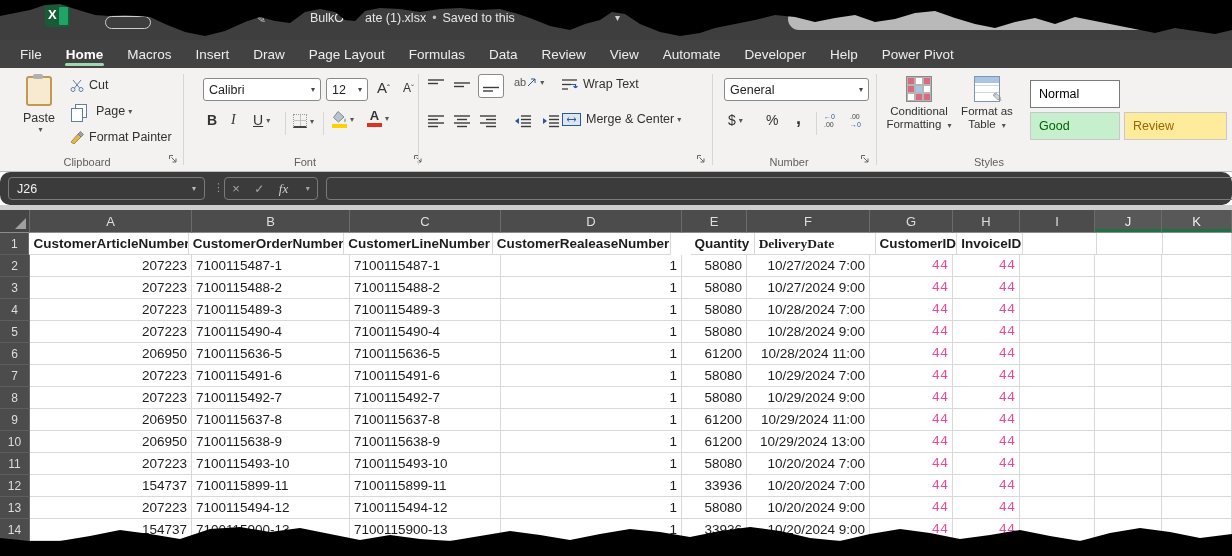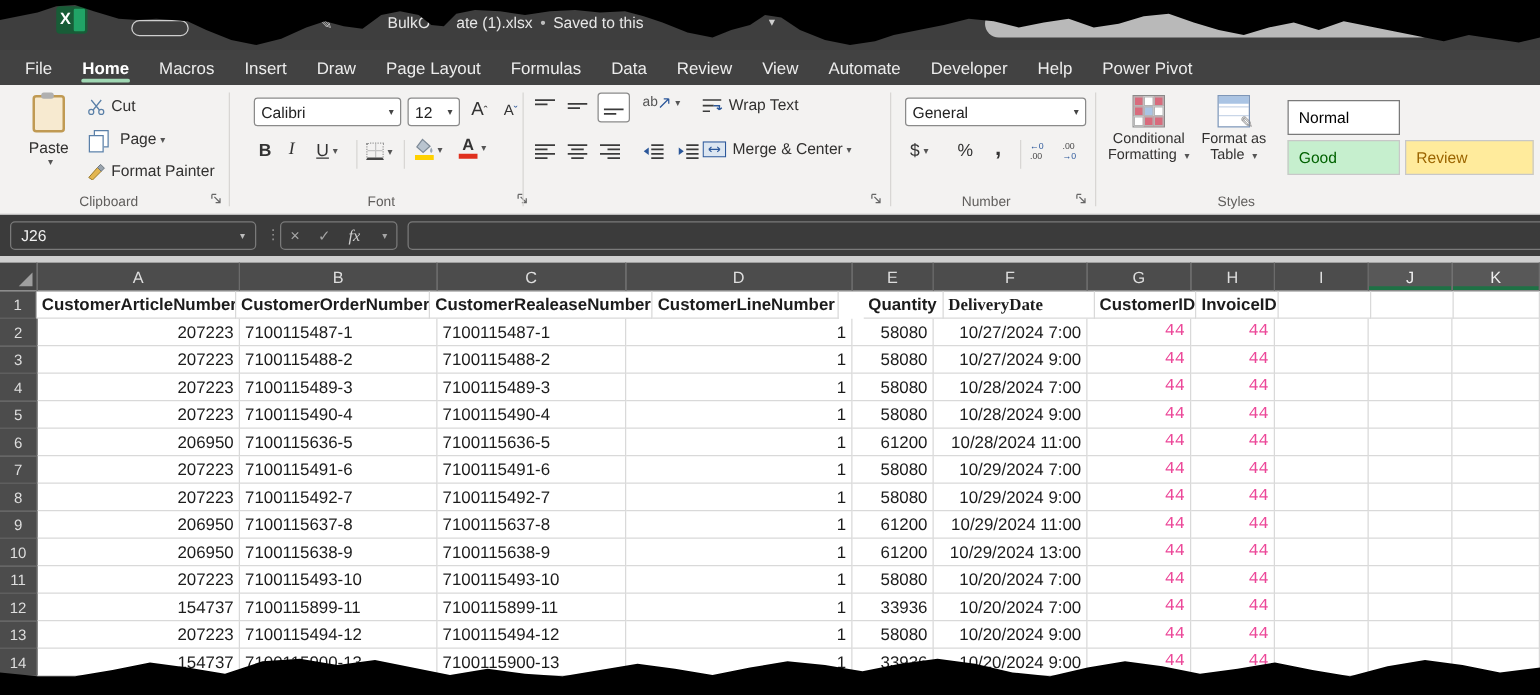--- a/index.html
+++ b/index.html
@@ -51,21 +51,21 @@
   .stylecell{position:absolute;height:28px;box-sizing:border-box;display:flex;align-items:center;padding-left:8px;font-size:12.5px;border:1px solid #c8c8c8;}
   .cfico{width:24px;height:24px;display:grid;grid-template-columns:1fr 1fr 1fr;grid-template-rows:1fr 1fr 1fr;border:1px solid #8a8a8a;background:#fff;}
   .cfico i{border:0.5px solid #b5b5b5;}
   .fatico{width:24px;height:24px;border:1px solid #7d96b8;position:relative;background:
     linear-gradient(#aac4e4,#aac4e4) 0 0/100% 6px no-repeat,
     linear-gradient(#c9d6e8,#c9d6e8) 0 8px/100% 1px no-repeat,
     linear-gradient(#c9d6e8,#c9d6e8) 0 15px/100% 1px no-repeat, #fff;}
   .fatico span{position:absolute;right:-4px;bottom:-4px;font-size:13px;color:#8a8a8a;}
   .twoline{font-size:11.5px;line-height:1.15;margin-top:3px;color:#323130;}
   
-  .fbar{position:absolute;top:172px;left:0;right:0;height:33px;background:#3b3b3b;}
+  .fbar{position:absolute;top:172px;left:0;right:0;height:33px;background:#3b3b3b;border-radius:10px;}
   .fstrip{position:absolute;top:205px;left:0;right:0;height:5px;background:#cfcfcf;}
   .namebox{position:absolute;left:8px;top:5px;width:197px;height:23px;border:1px solid #7a7a7a;border-radius:4px;color:#f0f0f0;font-size:12.5px;display:flex;align-items:center;justify-content:space-between;padding:0 8px;box-sizing:border-box;}
   .fdots{position:absolute;left:213px;top:9px;color:#9a9a9a;font-size:11px;letter-spacing:0;}
   .fxbox{position:absolute;left:224px;top:5px;width:94px;height:23px;border:1px solid #7a7a7a;border-radius:4px;display:flex;align-items:center;justify-content:space-around;color:#a5a5a5;box-sizing:border-box;}
   .fxbox .fx{font-family:"Liberation Serif",serif;font-style:italic;color:#d0d0d0;font-size:13px;}
   .finput{position:absolute;left:326px;top:5px;right:-6px;height:23px;border:1px solid #7a7a7a;border-radius:4px;box-sizing:border-box;}
   
   .sheet{position:absolute;top:210px;left:0;right:0;bottom:0;background:#fff;}
   .colhead{display:flex;height:23px;}
   .corner{width:30px;height:23px;background:#454545;border-right:1px solid #6b6b6b;border-bottom:1px solid #8c8c8c;box-sizing:border-box;position:relative;}
@@ -408,22 +408,22 @@
         <div class="ch" style="width: 67px;">H</div>
         <div class="ch" style="width: 75px;">I</div>
         <div class="ch sel" style="width: 67px;">J</div>
         <div class="ch sel" style="width: 70px;">K</div>
       </div>
     <div>
         <div class="row hdr">
           <div class="rh">1</div>
           <div class="cell" style="width: 162px;">CustomerArticleNumber</div>
           <div class="cell" style="width: 158px;">CustomerOrderNumber</div>
+          <div class="cell" style="width: 151px;">CustomerLineNumber</div>
           <div class="cell" style="width: 181px;">CustomerRealeaseNumber</div>
-          <div class="cell" style="width: 151px;">CustomerLineNumber</div>
           <div class="cell" style="width: 65px; margin-left: 20px;">Quantity</div>
           <div class="cell" style="width: 123px; font-family: Liberation Serif, serif;">DeliveryDate</div>
           <div class="cell" style="width: 83px;">CustomerID</div>
           <div class="cell" style="width: 67px;">InvoiceID</div>
           <div class="cell" style="width: 75px;"></div>
           <div class="cell" style="width: 67px;"></div>
           <div class="cell" style="width: 70px;"></div>
         </div>
         <div class="row">
           <div class="rh">2</div>

